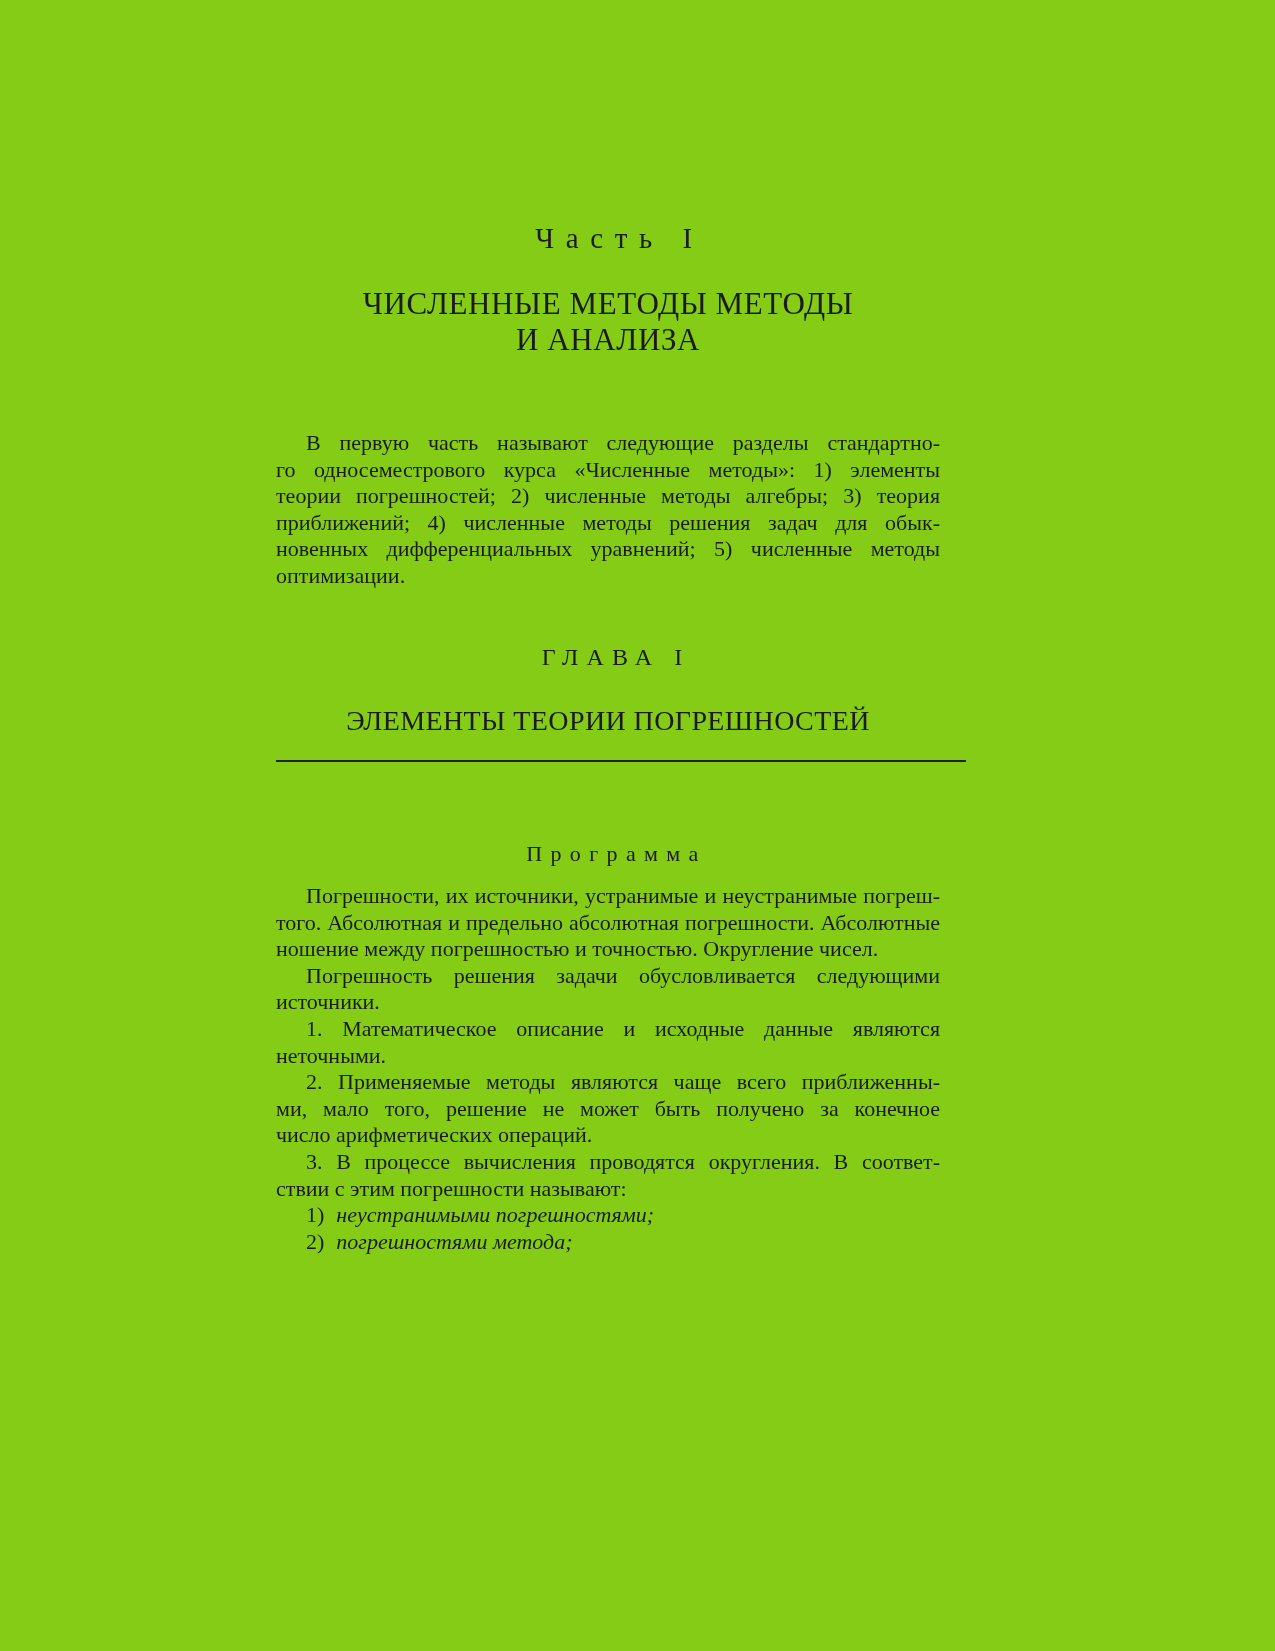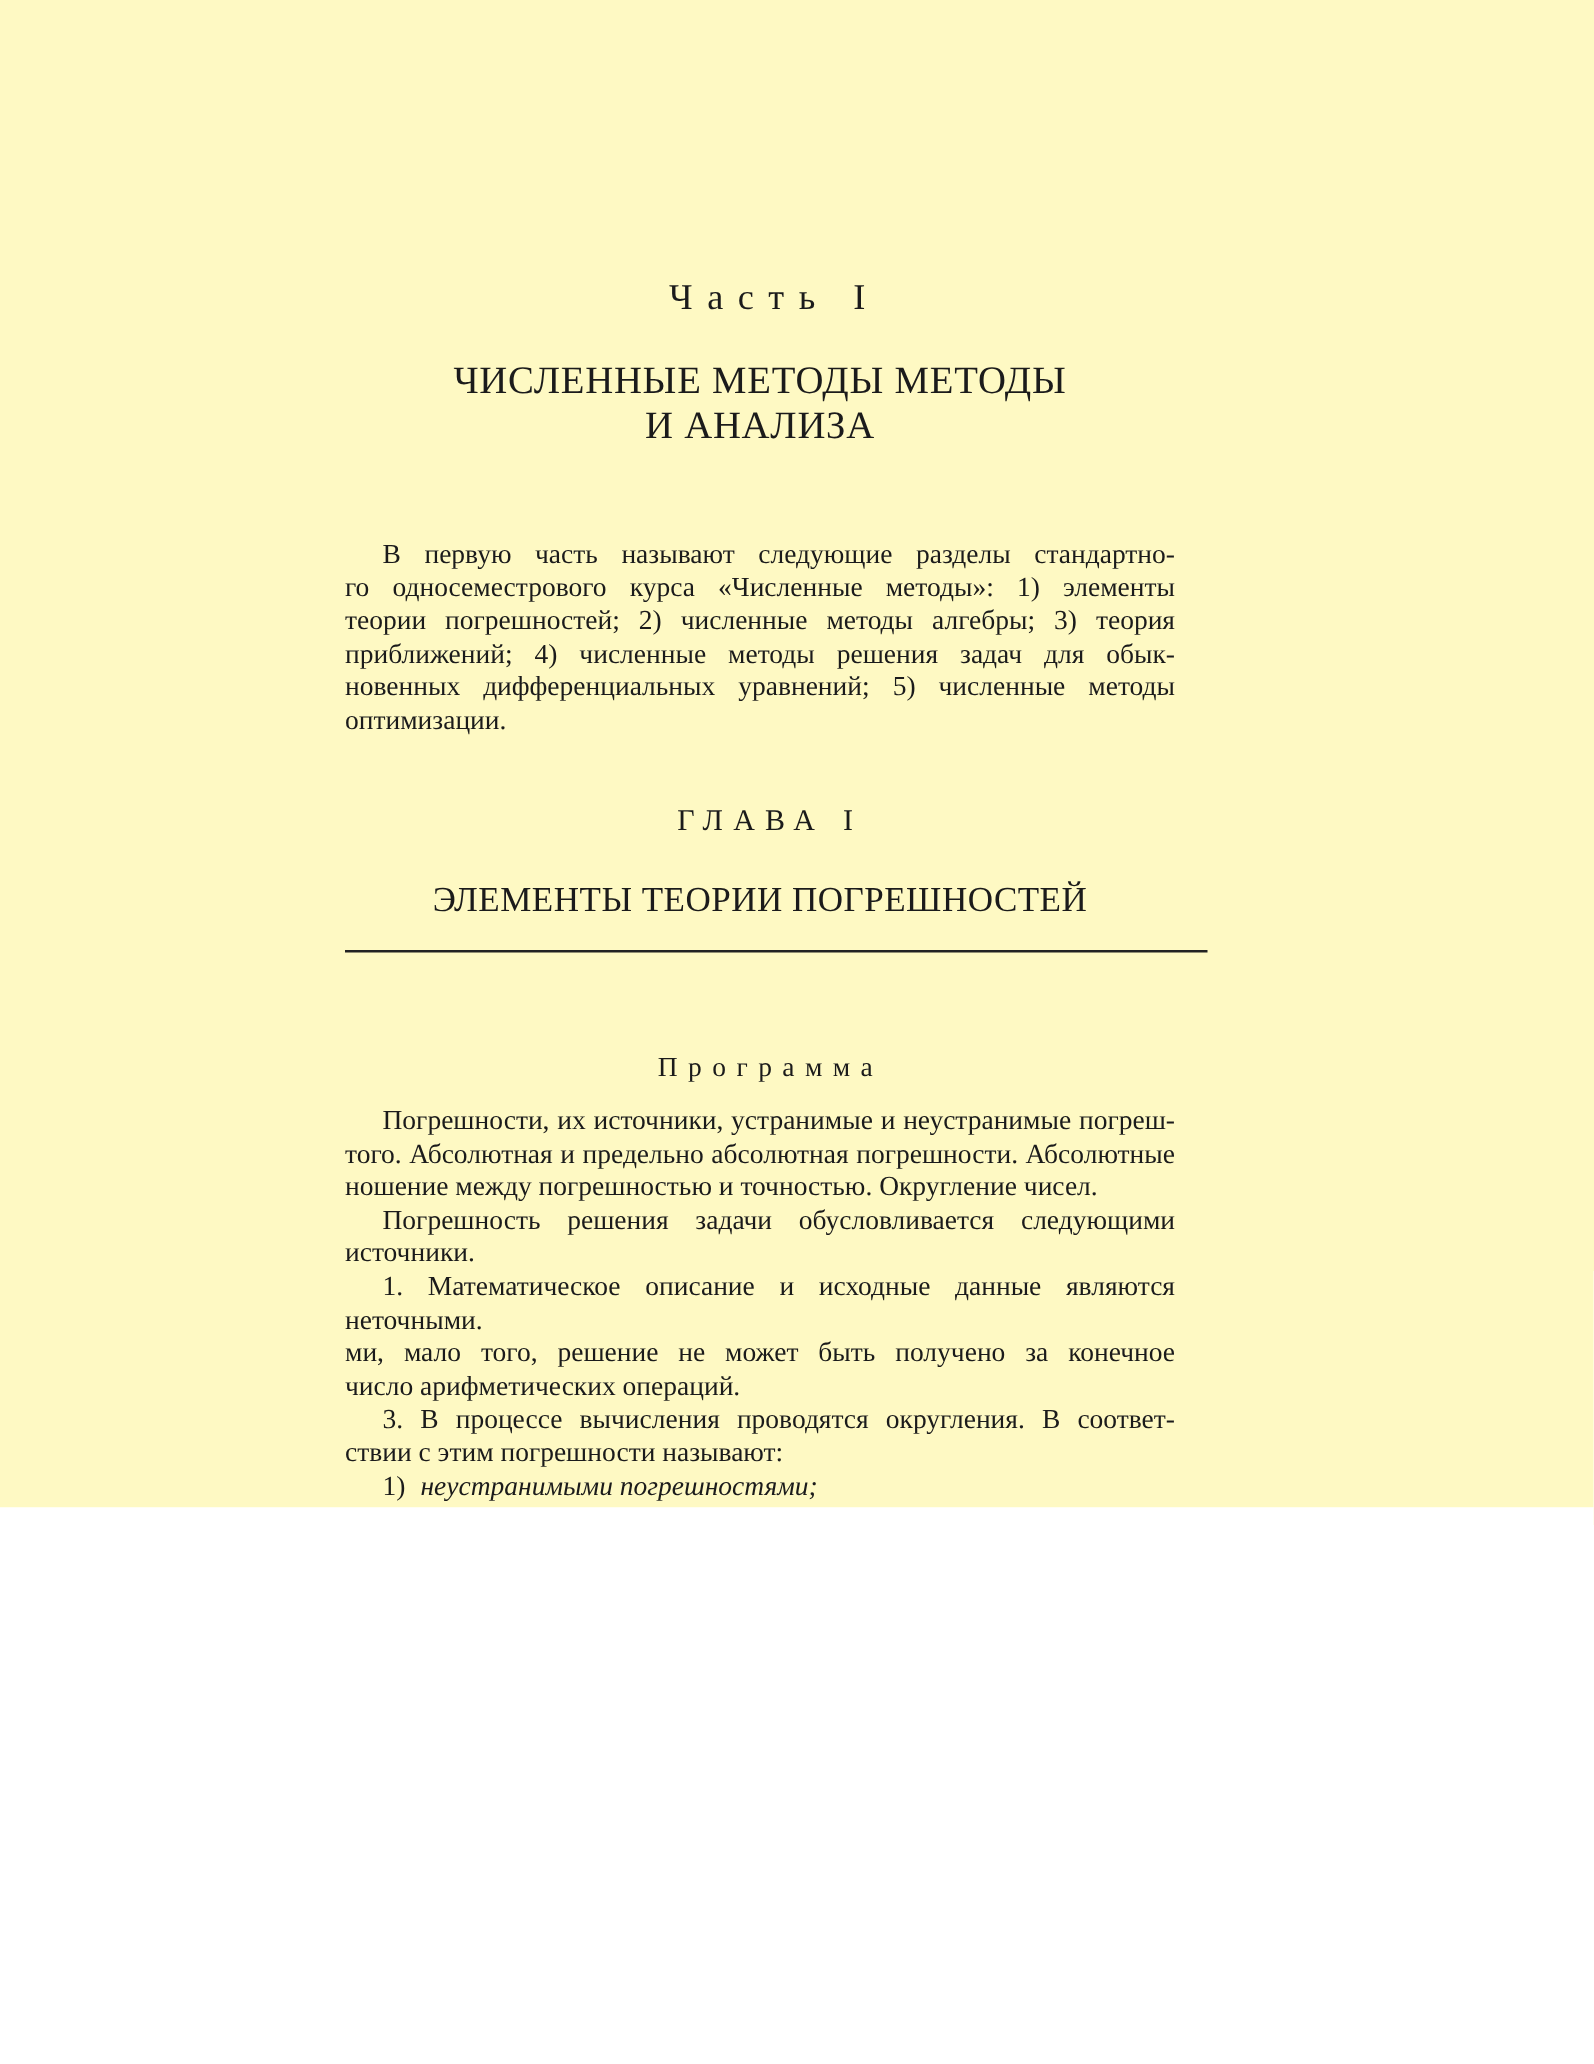--- a/index.html
+++ b/index.html
@@ -3,22 +3,22 @@
 <meta charset="utf-8">
 <style>
   html, body {
     margin: 0;
     padding: 0;
     background: #ffffff;
   }
   .page {
     position: relative;
     width: 1275px;
-    height: 1206px;
-    background: #fef9c3;
+    height: 1651px;
+    background: #84cc16;
     color: #1b1b1b;
     font-family: "Liberation Serif", "DejaVu Serif", serif;
     overflow: hidden;
   }
   .col {
     position: absolute;
     left: 276px;
     width: 664px;
   }
   .part-label {
@@ -128,20 +128,21 @@
   <div class="col program-heading">Программа</div>
 
   <div class="col body-flow" id="body-flow">
       <div class="line first">Погрешности, их источники, устранимые и неустранимые погреш-</div>
       <div class="line">того. Абсолютная и предельно абсолютная погрешности. Абсолютные</div>
       <div class="line last">ношение между погрешностью и точностью. Округление чисел.</div>
       <div class="line first">Погрешность решения задачи обусловливается следующими</div>
       <div class="line last">источники.</div>
       <div class="line first">1. Математическое описание и исходные данные являются</div>
       <div class="line last">неточными.</div>
+      <div class="line first">2. Применяемые методы являются чаще всего приближенны-</div>
       <div class="line">ми, мало того, решение не может быть получено за конечное</div>
       <div class="line last">число арифметических операций.</div>
       <div class="line first">3. В процессе вычисления проводятся округления. В соответ-</div>
       <div class="line last">ствии с этим погрешности называют:</div>
       <div class="line last list-line"><span class="list-num">1)</span><span class="list-text">неустранимыми погрешностями;</span></div>
       <div class="line last list-line"><span class="list-num">2)</span><span class="list-text">погрешностями метода;</span></div>
     </div>
 
 </div>
 

